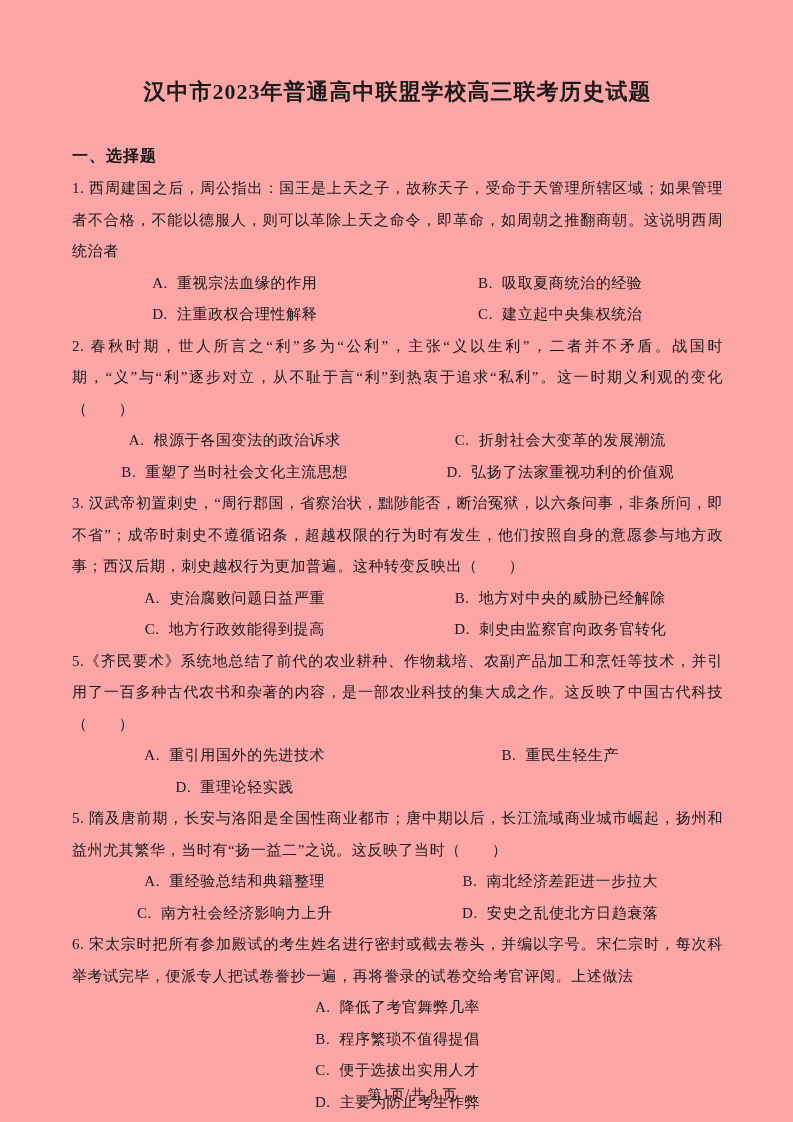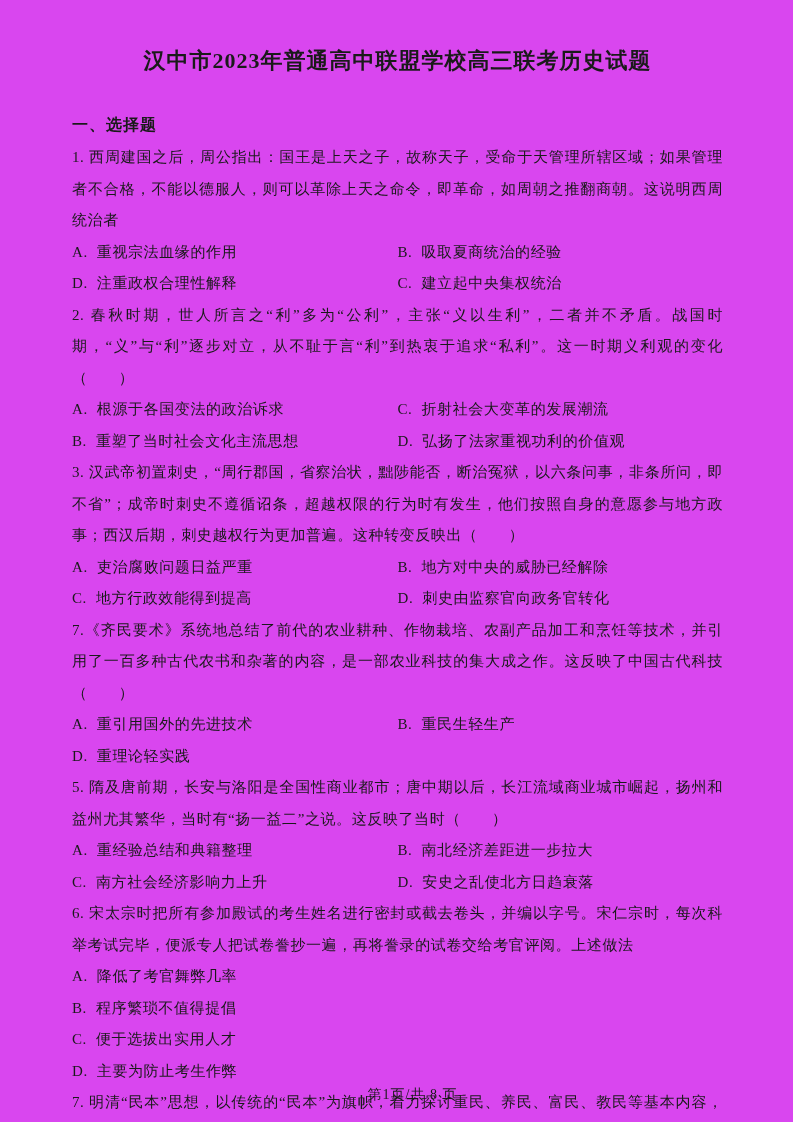--- a/index.html
+++ b/index.html
@@ -12,22 +12,22 @@
     height: 1122px;
     font-family: "Liberation Serif", "DejaVu Serif", serif;
     color: #1a1a1a;
     overflow: hidden;
   }
   .page {
     position: relative;
     width: 793px;
     height: 1122px;
     box-sizing: border-box;
-    padding: 37px 70px 0 72px;
-    background: #d946ef;
+    padding: 68px 70px 0 72px;
+    background: #fca5a5;
   }
   .title {
     margin: 8px 0 0 0;
     text-align: center;
     font-size: 22px;
     font-weight: bold;
     line-height: 32px;
     letter-spacing: 1px;
   }
   .section-heading {
@@ -44,20 +44,21 @@
     font-size: 15px;
   }
   .stem {
     line-height: 31.5px;
     text-align: justify;
     text-justify: inter-ideograph;
     letter-spacing: 0.6px;
   }
   .options {
     width: 100%;
+    text-align: center;
   }
   .options.two-column {
     display: grid;
     grid-template-columns: 1fr 1fr;
   }
   .options.one-column {
     display: block;
   }
   .option {
     line-height: 31.5px;
@@ -120,21 +121,21 @@
 
   <div class="option"><span class="option-label">B.</span><span class="option-text">地方对中央的威胁已经解除</span></div>
 
   <div class="option"><span class="option-label">C.</span><span class="option-text">地方行政效能得到提高</span></div>
 
   <div class="option"><span class="option-label">D.</span><span class="option-text">刺史由监察官向政务官转化</span></div>
 </div>
   </div>
 
   <div class="question">
-    <div class="stem">7.《齐民要术》系统地总结了前代的农业耕种、作物栽培、农副产品加工和烹饪等技术，并引用了一百多种古代农书和杂著的内容，是一部农业科技的集大成之作。这反映了中国古代科技（　　）</div>
+    <div class="stem">5.《齐民要术》系统地总结了前代的农业耕种、作物栽培、农副产品加工和烹饪等技术，并引用了一百多种古代农书和杂著的内容，是一部农业科技的集大成之作。这反映了中国古代科技（　　）</div>
     <div class="options two-column">
   <div class="option"><span class="option-label">A.</span><span class="option-text">重引用国外的先进技术</span></div>
 
   <div class="option"><span class="option-label">B.</span><span class="option-text">重民生轻生产</span></div>
 
 
   <div class="option"><span class="option-label">D.</span><span class="option-text">重理论轻实践</span></div>
 </div>
   </div>
 

